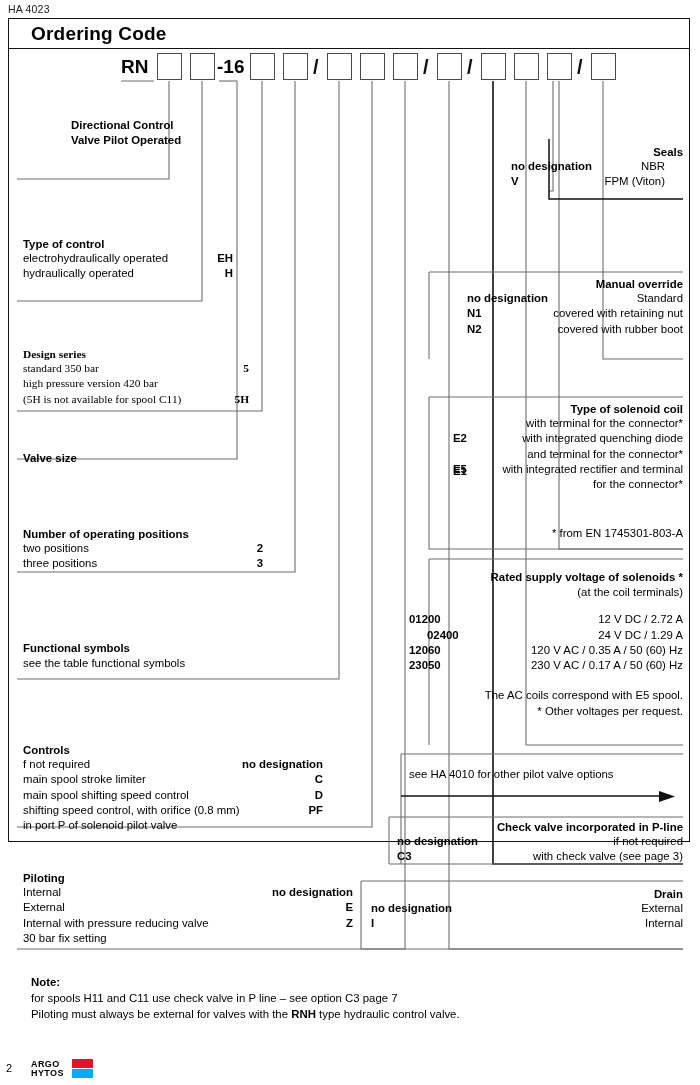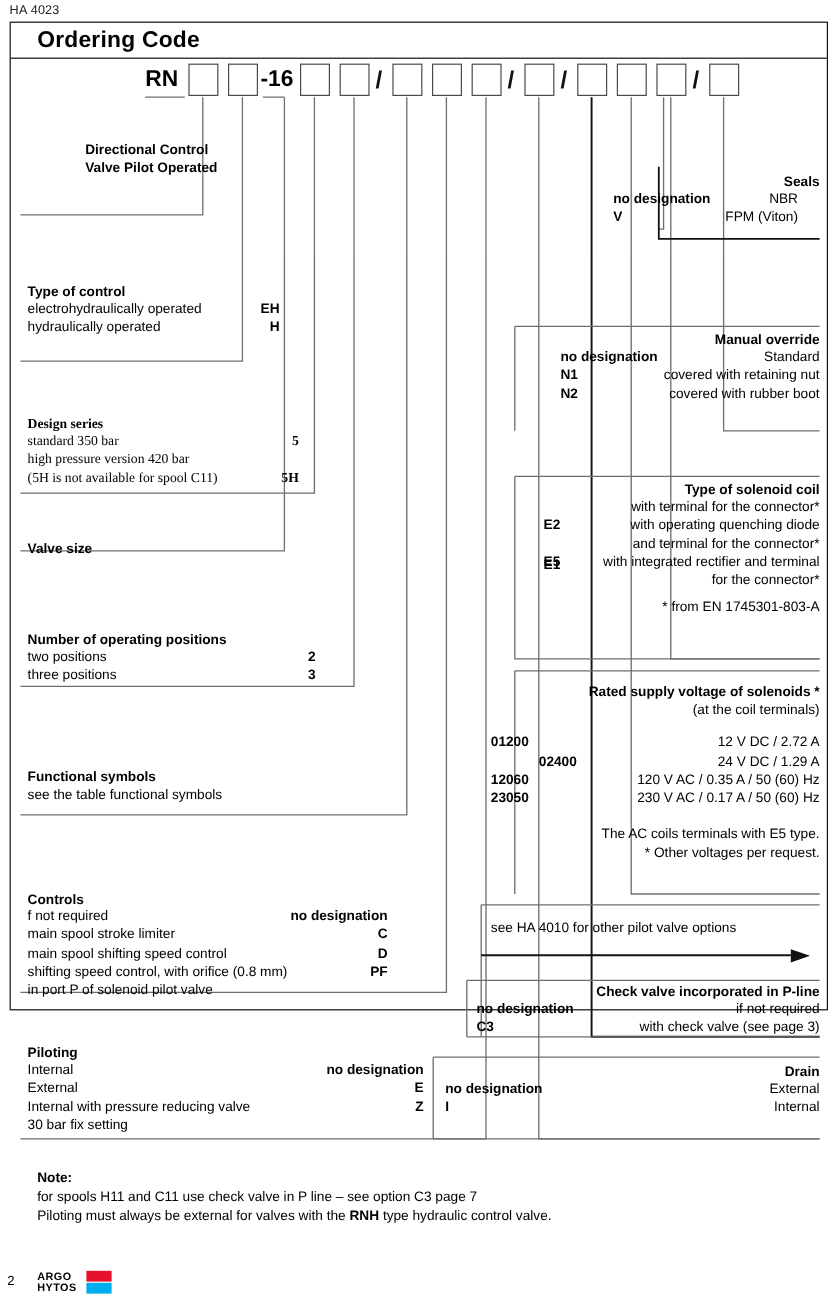--- a/index.html
+++ b/index.html
@@ -307,59 +307,59 @@
   </div>
 
   <div class="blk right" style="left:424px;top:383px;width:250px;">
     <div class="hd right">Type of solenoid coil</div>
     <div class="rowline">
       <span class="lft big" style="left:20px;margin-top:48px;">E1</span>
       <span class="rgt">with terminal for the connector*</span>
     </div>
     <div class="rowline">
       <span class="lft big" style="left:20px;">E2</span>
-      <span class="rgt">with operating quenching diode</span>
+      <span class="rgt">with integrated quenching diode</span>
     </div>
     <div class="rowline">
       <span class="rgt">and terminal  for the connector*</span>
     </div>
     <div class="rowline">
       <span class="lft big" style="left:20px;">E5</span>
       <span class="rgt">with integrated rectifier and terminal</span>
     </div>
     <div class="rowline">
       <span class="rgt">for the connector*</span>
     </div>
-    <div class="rowline" style="height:22px;">
+    <div class="rowline" style="height:22px;margin-top:27px;">
       <span class="rgt" style="top:7px;">* from EN 1745301-803-A</span>
     </div>
   </div>
 
   <div class="blk right" style="left:394px;top:551px;width:280px;">
     <div class="hd right">Rated supply voltage of solenoids *</div>
     <div class="ln right">(at the coil terminals)</div>
     <div style="height:13px;"></div>
     <div class="rowline">
       <span class="lft big" style="left:6px;">01200</span>
       <span class="rgt">12 V DC / 2.72 A</span>
     </div>
     <div class="rowline">
-      <span class="lft big" style="left:22px;padding-left:24px;">02400</span>
+      <span class="lft big" style="left:0;padding-left:24px;">02400</span>
       <span class="rgt">24 V DC / 1.29 A</span>
     </div>
     <div class="rowline">
       <span class="lft big" style="left:6px;">12060</span>
       <span class="rgt">120 V AC / 0.35 A / 50 (60) Hz</span>
     </div>
     <div class="rowline">
       <span class="lft big" style="left:6px;">23050</span>
       <span class="rgt">230 V AC / 0.17 A / 50 (60) Hz</span>
     </div>
     <div style="height:14px;"></div>
-    <div class="ln right">The AC coils terminals with E5 type.</div>
+    <div class="ln right">The AC coils correspond with E5 spool.</div>
     <div class="ln right">*  Other voltages per request.</div>
   </div>
 
   <div class="blk" style="left:400px;top:748px;width:270px;">
     <div class="ln">see HA 4010 for other pilot valve options</div>
   </div>
 
   <div class="blk right" style="left:384px;top:801px;width:290px;">
     <div class="hd right">Check valve incorporated in P-line</div>
     <div class="rowline">

